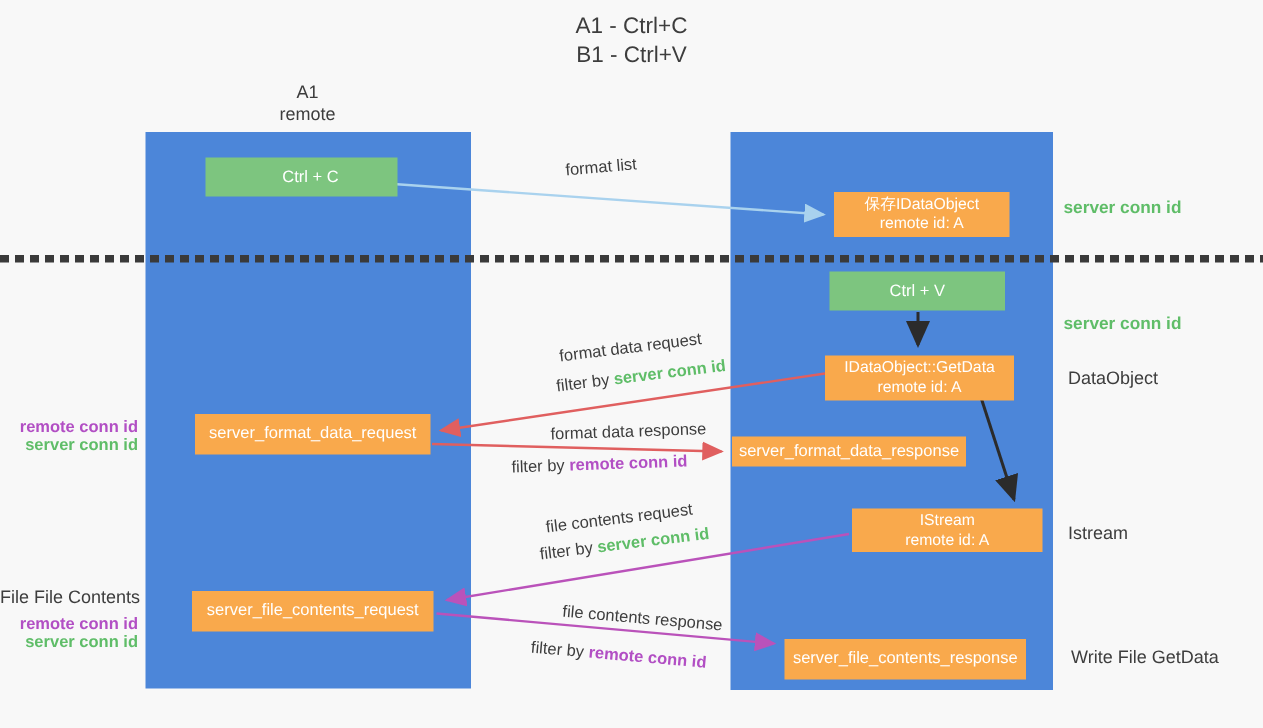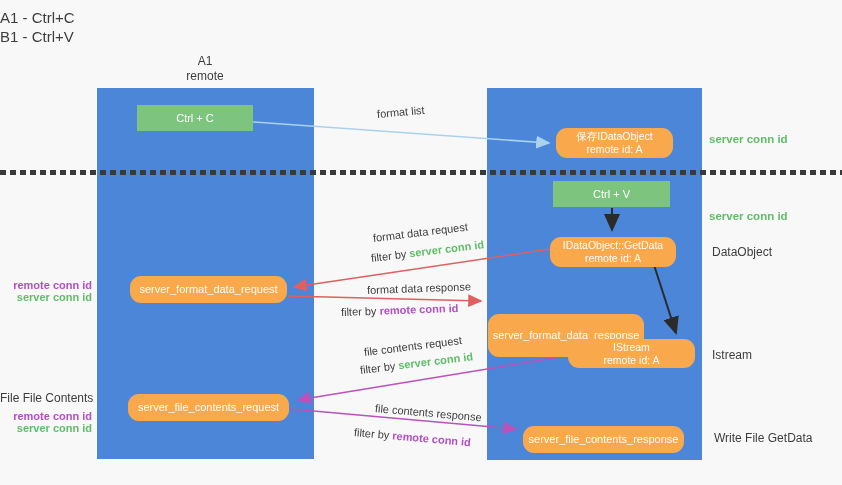--- a/index.html
+++ b/index.html
@@ -4,40 +4,40 @@
 <style>
   html,body{margin:0;padding:0;}
   body{
     width:842px;height:485px;position:relative;
     background:#f8f8f8;overflow:hidden;
     font-family:"Liberation Sans",sans-serif;
     color:#3d3d3d;
   }
   .abs{position:absolute;}
   .title{
-    left:0;right:0;top:8px;text-align:left;
+    left:0;right:0;top:8px;text-align:center;
     font-size:15px;line-height:19px;color:#3d3d3d;
   }
   .col-header{
     text-align:center;font-size:12px;line-height:15px;color:#3d3d3d;
   }
   .column{
     background:#4c86d9;
   }
   .dotline{
     left:0;top:170px;width:842px;height:5px;
     background:repeating-linear-gradient(90deg,#3a3a3a 0 6px,transparent 6px 10px);
   }
   .node{
     display:flex;align-items:center;justify-content:center;
     color:#ffffff;font-size:11px;text-align:center;line-height:13px;
     flex-direction:column;
   }
   .node.green{background:#7dc57f;}
-  .node.orange{background:#f9a94c;border-radius:11px;}
+  .node.orange{background:#f9a94c;}
   .lbl{font-size:11.5px;white-space:nowrap;}
   .lbl.small{font-size:11px;}
   .green-t{color:#5fbd68;font-weight:bold;}
   .purple-t{color:#b24fc4;font-weight:bold;}
   .left-labels{text-align:right;}
   .arrow-label{font-size:11px;white-space:nowrap;transform-origin:left center;}
   svg.overlay{position:absolute;left:0;top:0;pointer-events:none;}
 </style>
 </head>
 <body>
@@ -78,21 +78,21 @@
   </defs>
   <line x1="253" y1="122" x2="549" y2="143" stroke="#a9d2ee" stroke-width="1.6" marker-end="url(#ah-blue)"></line>
   <line x1="612" y1="208" x2="612" y2="230" stroke="#2b2b2b" stroke-width="2" marker-end="url(#ah-black)"></line>
   <line x1="550" y1="249" x2="294" y2="287" stroke="#e05f5f" stroke-width="1.6" marker-end="url(#ah-red)"></line>
   <line x1="288" y1="296" x2="481" y2="301" stroke="#e05f5f" stroke-width="1.6" marker-end="url(#ah-red)"></line>
   <line x1="654" y1="265" x2="676" y2="333" stroke="#2b2b2b" stroke-width="2" marker-end="url(#ah-black)"></line>
   <line x1="566" y1="356" x2="298" y2="400" stroke="#ba52ba" stroke-width="1.6" marker-end="url(#ah-mag)"></line>
   <line x1="291" y1="409" x2="516" y2="429" stroke="#ba52ba" stroke-width="1.6" marker-end="url(#ah-mag)"></line>
 </svg>
 
-<div class="abs node green" style="left:137px;top:105px;width:116px;height:26px;">
+<div class="abs node green" style="left:137px;top:105px;width:116px;height:26px;padding-left:12px;">
   <span>Ctrl + C</span>
 </div>
 
 <div class="abs node orange" style="left:556px;top:128px;width:117px;height:30px;font-size:10.5px;">
   <span>保存IDataObject</span>
   <span>remote id: A</span>
 </div>
 
 <div class="abs node green" style="left:553px;top:181px;width:117px;height:26px;align-items:center;">
   <span>Ctrl + V</span>
@@ -100,21 +100,21 @@
 
 <div class="abs node orange" style="left:550px;top:237px;width:126px;height:30px;font-size:10.5px;">
   <span>IDataObject::GetData</span>
   <span>remote id: A</span>
 </div>
 
 <div class="abs node orange" style="left:130px;top:276px;width:157px;height:27px;">
   <span>server_format_data_request</span>
 </div>
 
-<div class="abs node orange" style="left:488px;top:291px;width:156px;height:43px;margin-top:23px;">
+<div class="abs node orange" style="left:488px;top:291px;width:156px;height:20px;">
   <span>server_format_data_response</span>
 </div>
 
 <div class="abs node orange" style="left:568px;top:339px;width:127px;height:29px;font-size:10.5px;">
   <span>IStream</span>
   <span>remote id: A</span>
 </div>
 
 <div class="abs node orange" style="left:128px;top:394px;width:161px;height:27px;text-align:right;">
   <span>server_file_contents_request</span>

